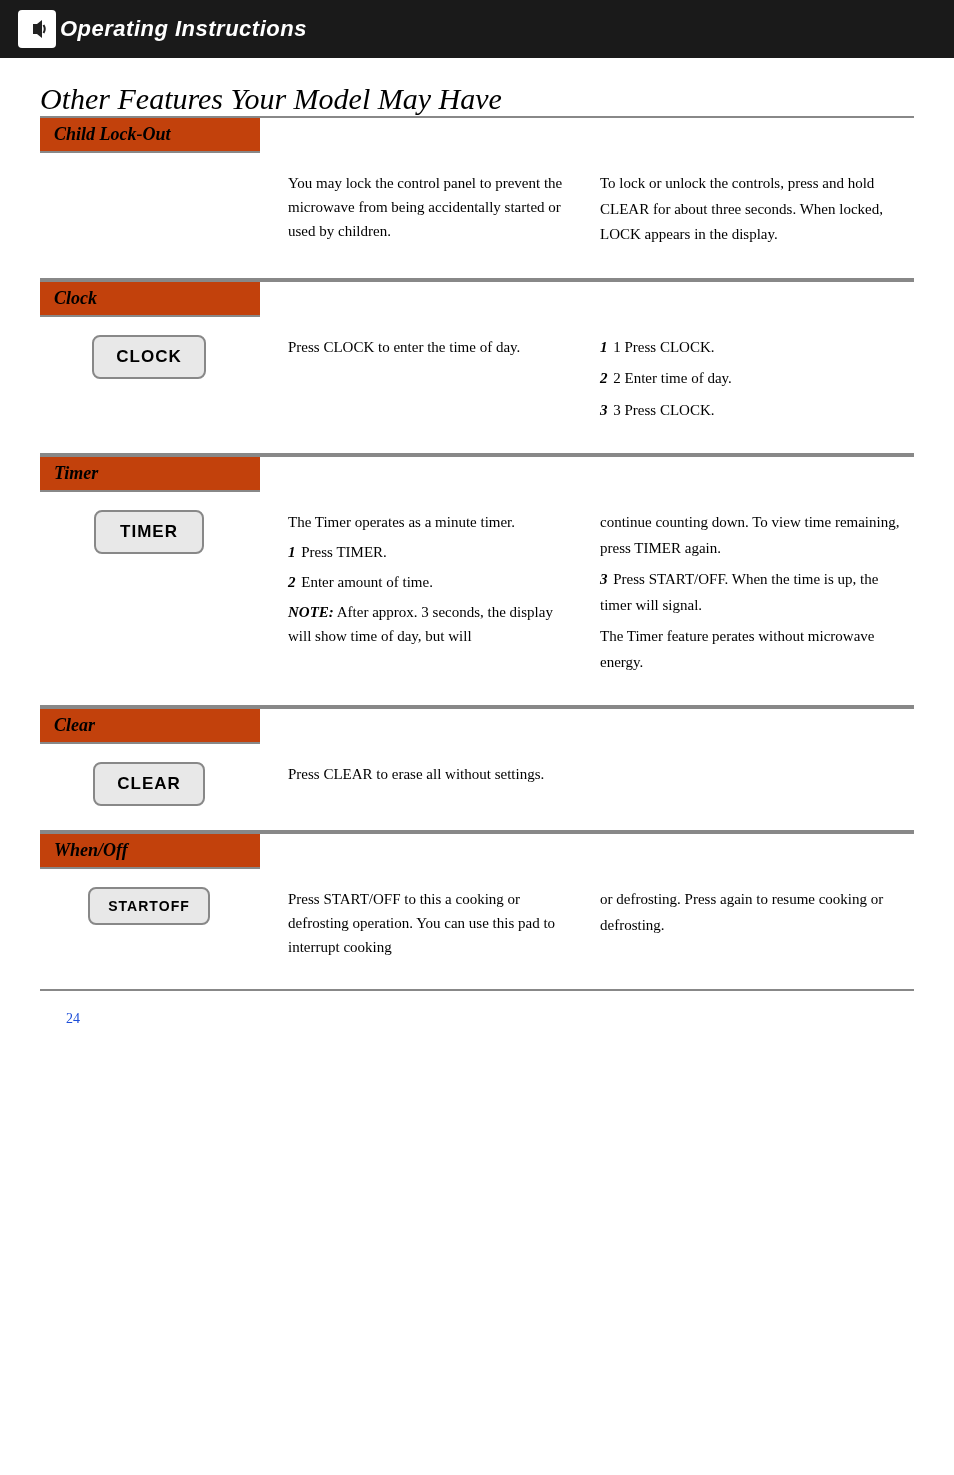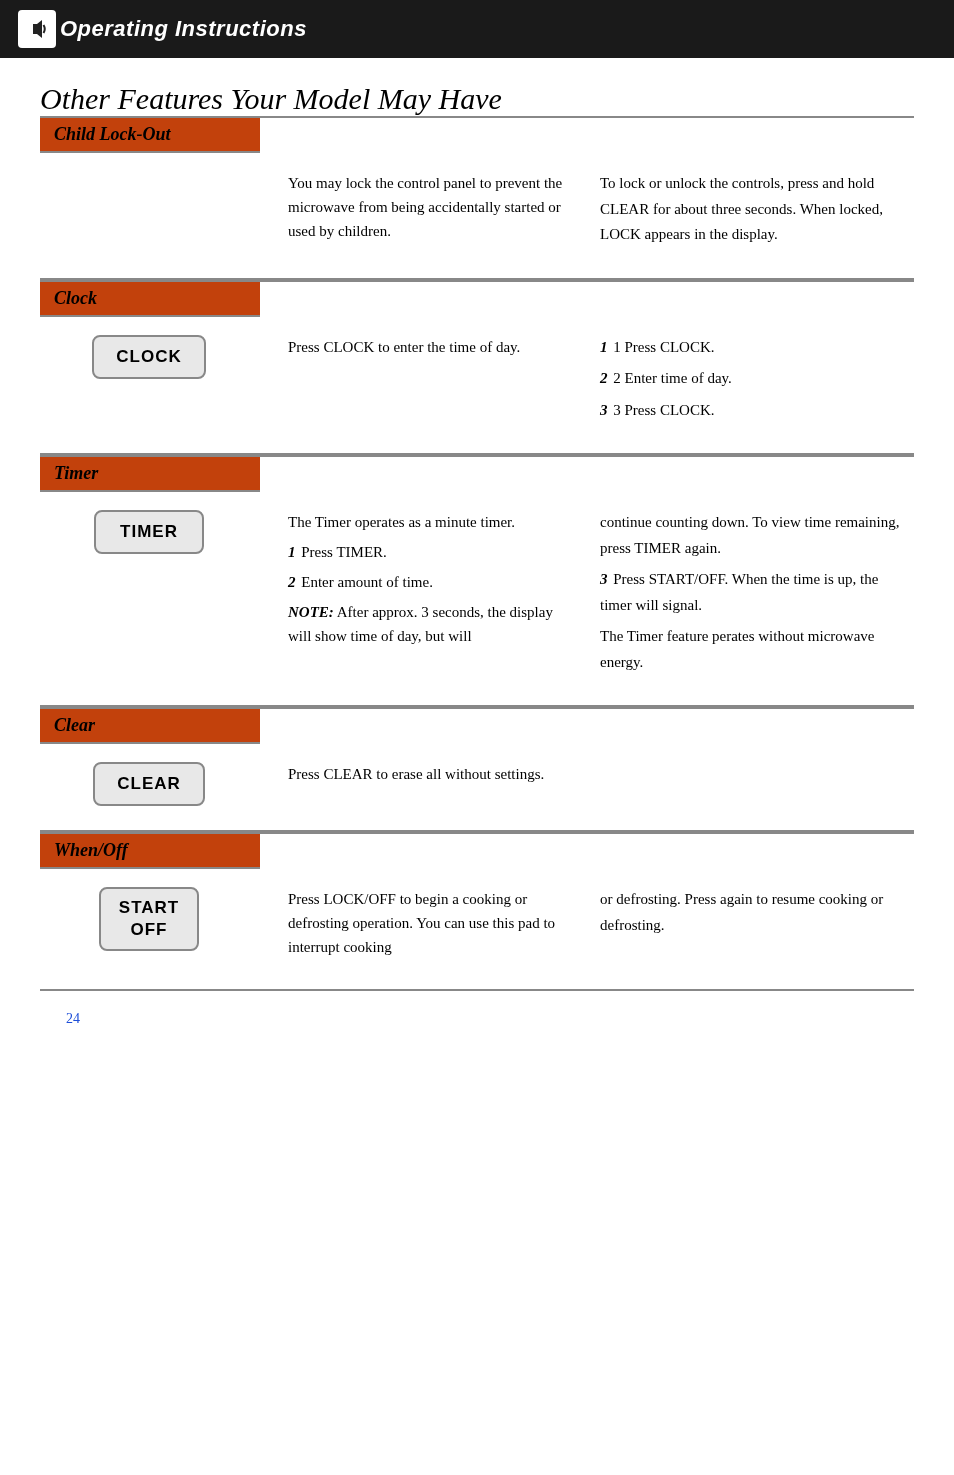--- a/index.html
+++ b/index.html
@@ -97,28 +97,28 @@
       text-align: center;
       min-width: 110px;
       display: inline-block;
     }
 
     .button-box-stacked {
       border: 2px solid #888;
       border-radius: 8px;
       background: #e8e8e8;
       padding: 8px 18px;
-      font-size: 17px;
+      font-size: 14px;
       font-weight: bold;
       letter-spacing: 1px;
       font-family: Arial, sans-serif;
       text-align: center;
       min-width: 90px;
       display: flex;
-      flex-direction: column;
+      flex-direction: row;
       align-items: center;
       line-height: 1.3;
     }
 
     .section-mid {
       padding: 0 18px;
       line-height: 1.6;
     }
 
     .section-right {
@@ -249,21 +249,21 @@
       <span>When/Off</span>
     </div>
     <div class="section-body">
       <div class="section-left">
         <div class="button-box-stacked">
           <span>START</span>
           <span>OFF</span>
         </div>
       </div>
       <div class="section-mid">
-        <p>Press LOCK/OFF to begin a cooking or defrosting operation. You can use this pad to interrupt cooking</p>
+        <p>Press START/OFF to this a cooking or defrosting operation. You can use this pad to interrupt cooking</p>
       </div>
       <div class="section-right">
         <p>or defrosting. Press again to resume cooking or defrosting.</p>
       </div>
     </div>
   </div>
 
   <div class="page-number">24</div>
 
 </div>

